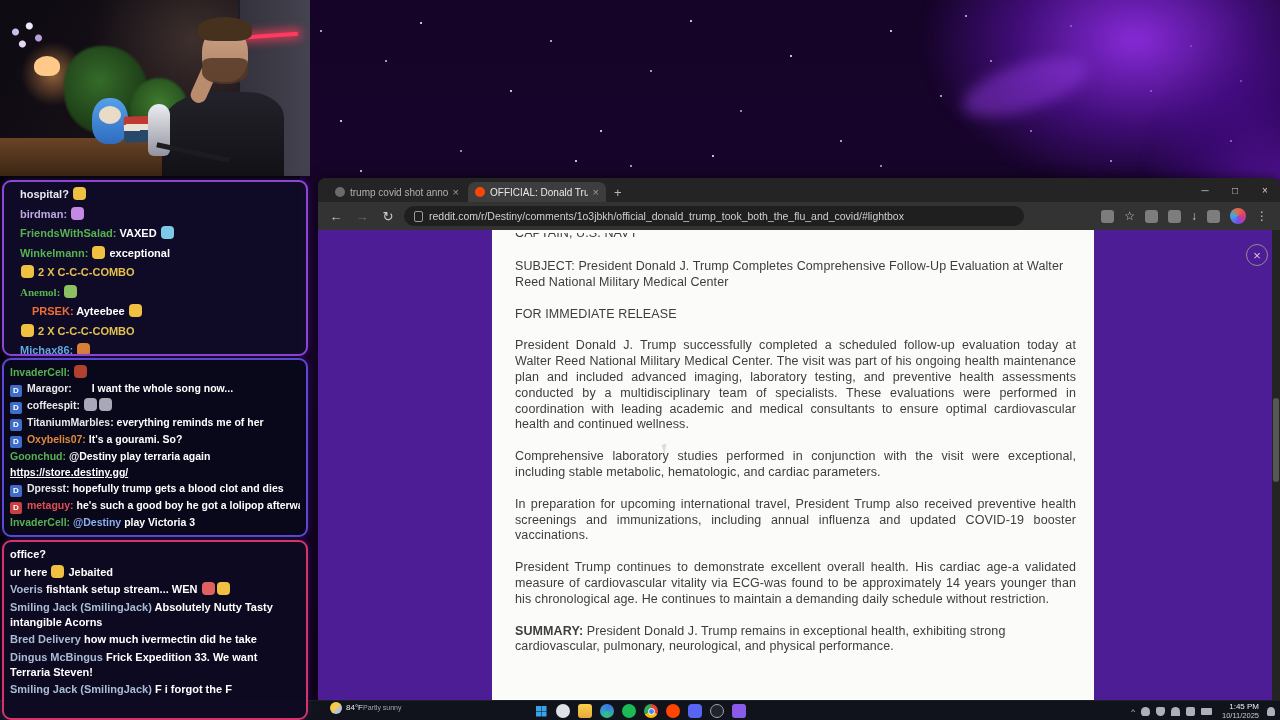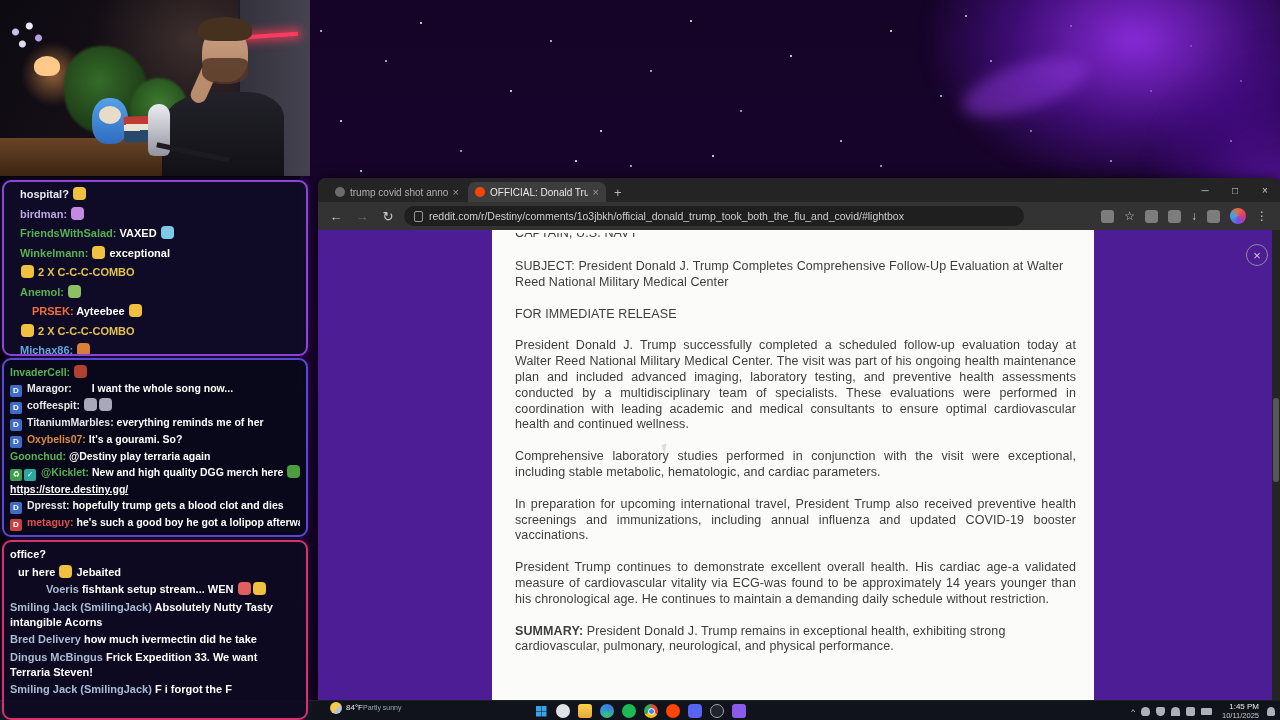--- a/index.html
+++ b/index.html
@@ -182,42 +182,41 @@
     <div class="wc micarm"></div>
   </div>
 
   <div id="chat-column">
       <div class="chat-box chat1" style="border-color: rgb(141, 70, 216); padding-left: 16px;">
         <div class="chat-line"><span style="color: rgb(232, 232, 240);">hospital? </span><span class="emote" style="background: rgb(240, 192, 64);"></span></div>
         <div class="chat-line"><span style="color: rgb(189, 168, 224);">birdman: </span><span class="emote" style="background: rgb(196, 137, 224);"></span></div>
         <div class="chat-line"><span style="color: rgb(86, 178, 78);">FriendsWithSalad: </span><span style="color: rgb(255, 255, 255);">VAXED </span><span class="emote" style="background: rgb(126, 200, 232);"></span></div>
         <div class="chat-line"><span style="color: rgb(86, 178, 78);">Winkelmann: </span><span class="emote" style="background: rgb(240, 192, 64);"></span><span style="color: rgb(255, 255, 255);"> exceptional</span></div>
         <div class="chat-line"><span class="emote" style="background: rgb(240, 192, 64);"></span><span style="color: rgb(227, 193, 78);"> 2 X C-C-C-COMBO</span></div>
-        <div class="chat-line"><span style="color: rgb(86, 178, 78);">Anemol: </span><span class="emote" style="background: rgb(140, 192, 96);"></span></div>
+        <div class="chat-line"><span style="color: rgb(86, 178, 78); font-family: Liberation Serif, serif;">Anemol: </span><span class="emote" style="background: rgb(140, 192, 96);"></span></div>
         <div class="chat-line"><span style="color: rgb(239, 110, 51); margin-left: 12px;">PRSEK: </span><span style="color: rgb(255, 255, 255);">Ayteebee </span><span class="emote" style="background: rgb(240, 192, 64);"></span></div>
         <div class="chat-line"><span class="emote" style="background: rgb(240, 192, 64);"></span><span style="color: rgb(227, 193, 78);"> 2 X  C-C-C-COMBO</span></div>
         <div class="chat-line"><span style="color: rgb(95, 168, 220);">Michax86: </span><span class="emote" style="background: rgb(216, 128, 56);"></span></div>
       </div>
       <div class="chat-box chat2" style="border-color: rgb(90, 72, 216);">
         <div class="chat-line"><span style="color: rgb(86, 178, 78);">InvaderCell: </span><span class="emote" style="background: rgb(176, 64, 48);"></span></div>
         <div class="chat-line"><span class="badge" style="background: rgb(63, 108, 200);">D</span><span style="color: rgb(232, 232, 232);"> Maragor: </span><span style="color: rgb(255, 255, 255); padding-left: 17px;">I want the whole song now...</span></div>
         <div class="chat-line"><span class="badge" style="background: rgb(63, 108, 200);">D</span><span style="color: rgb(232, 232, 232);"> coffeespit: </span><span class="emote" style="background: rgb(168, 168, 184);"></span><span class="emote" style="background: rgb(168, 168, 184);"></span></div>
         <div class="chat-line"><span class="badge" style="background: rgb(63, 108, 200);">D</span><span style="color: rgb(232, 232, 232);"> TitaniumMarbles: </span><span style="color: rgb(255, 255, 255);">everything reminds me of her</span></div>
         <div class="chat-line"><span class="badge" style="background: rgb(63, 108, 200);">D</span><span style="color: rgb(224, 138, 60);"> Oxybelis07: </span><span style="color: rgb(255, 255, 255);">It's a gourami. So?</span></div>
         <div class="chat-line"><span style="color: rgb(86, 178, 78);">Goonchud: </span><span style="color: rgb(255, 255, 255);">@Destiny play terraria again</span></div>
-        <div class="chat-line"><span class="badge" style="background: rgb(60, 158, 74);">♻</span><span class="badge" style="background: rgb(42, 168, 160);">✓</span><span style="color: rgb(86, 178, 78);"> @Kicklet: </span><span style="color: rgb(255, 255, 255);">New and high quality DGG merch here </span><span class="emote" style="background: rgb(74, 158, 63);"></span></div>
         <div class="chat-line"><span class="chat-link" style="color: rgb(255, 255, 255);">https://store.destiny.gg/</span></div>
         <div class="chat-line"><span class="badge" style="background: rgb(63, 108, 200);">D</span><span style="color: rgb(232, 232, 232);"> Dpresst: </span><span style="color: rgb(255, 255, 255);">hopefully trump gets a blood clot and dies</span></div>
         <div class="chat-line"><span class="badge" style="background: rgb(200, 64, 64);">D</span><span style="color: rgb(224, 80, 80);"> metaguy: </span><span style="color: rgb(255, 255, 255);">he's such a good boy he got a lolipop afterwards</span></div>
         <div class="chat-line"><span style="color: rgb(86, 178, 78);">InvaderCell: </span><span style="color: rgb(143, 176, 240);">@Destiny </span><span style="color: rgb(255, 255, 255);">play Victoria 3</span></div>
       </div>
       <div class="chat-box chat3" style="border-color: rgb(214, 51, 108);">
         <div class="chat-line"><span style="color: rgb(255, 255, 255);">office?</span></div>
-        <div class="chat-line"><span style="color: rgb(255, 255, 255); margin-left: 8px;">ur here </span><span class="emote" style="background: rgb(240, 192, 64);"></span><span style="color: rgb(255, 255, 255);"> Jebaited</span></div>
-        <div class="chat-line"><span style="color: rgb(168, 189, 212); margin-left: 36px;">Voeris </span><span style="color: rgb(255, 255, 255);">fishtank setup stream... WEN </span><span class="emote" style="background: rgb(224, 96, 96);"></span><span class="emote" style="background: rgb(240, 192, 64);"></span></div>
+        <div class="chat-line"><span style="color: rgb(255, 255, 255);">ur here </span><span class="emote" style="background: rgb(240, 192, 64);"></span><span style="color: rgb(255, 255, 255);"> Jebaited</span></div>
+        <div class="chat-line"><span style="color: rgb(168, 189, 212);">Voeris </span><span style="color: rgb(255, 255, 255);">fishtank setup stream... WEN </span><span class="emote" style="background: rgb(224, 96, 96);"></span><span class="emote" style="background: rgb(240, 192, 64);"></span></div>
         <div class="chat-line"><span style="color: rgb(168, 189, 212);">Smiling Jack (SmilingJack) </span><span style="color: rgb(255, 255, 255);">Absolutely Nutty Tasty intangible Acorns</span></div>
         <div class="chat-line"><span style="color: rgb(168, 189, 212);">Bred Delivery </span><span style="color: rgb(255, 255, 255);">how much ivermectin did he take</span></div>
         <div class="chat-line"><span style="color: rgb(168, 189, 212);">Dingus McBingus </span><span style="color: rgb(255, 255, 255);">Frick Expedition 33. We want Terraria Steven!</span></div>
         <div class="chat-line"><span style="color: rgb(168, 189, 212);">Smiling Jack (SmilingJack) </span><span style="color: rgb(255, 255, 255);">F i forgot the F</span></div>
       </div>
     </div>
 
   <div id="browser">
     <div class="tabbar">
       <div class="tab">

